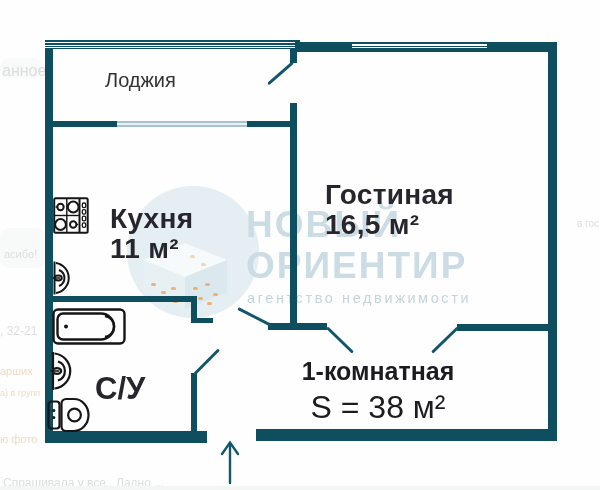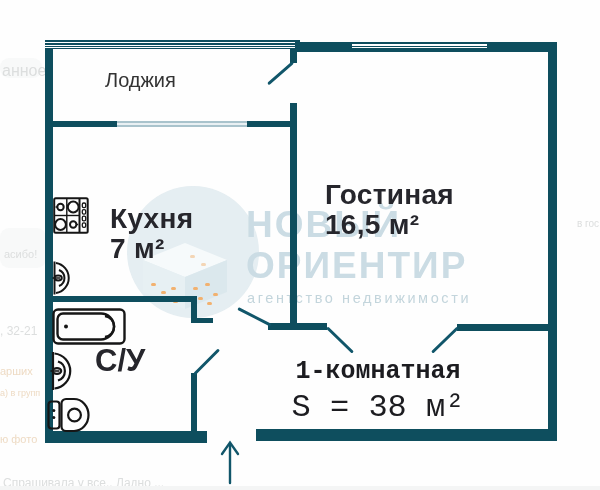--- a/index.html
+++ b/index.html
@@ -17,21 +17,21 @@
   .win-light{position:absolute;background:linear-gradient(to bottom,
       #a9c3cc 0 2px,#e9f0f3 2px 4px,#a9c3cc 4px 6px);}
   .leaf{position:absolute;height:3px;background:#11566a;transform-origin:0 50%;border-radius:1.5px;}
 
   
   .room-label{position:absolute;text-align:left;color:#26262c;}
   .rl-main{font-weight:700;letter-spacing:.3px;}
   .loggia-label{font-size:20px;font-weight:500;color:#333;}
   .kitchen-label,.living-label{font-size:28px;line-height:1.06;}
   .bath-label{font-size:31px;font-weight:700;}
-  .summary{position:absolute;text-align:center;color:#1c1c20;font-family:Liberation Mono, monospace;}
+  .summary{position:absolute;text-align:center;color:#1c1c20;}
   .summary .line1{font-size:25px;font-weight:700;}
   .summary .line2{font-size:32px;font-weight:500;margin-top:3px;}
 
   
   .wm-circle{position:absolute;left:127px;top:186px;width:132px;height:132px;border-radius:50%;
       background:rgba(203,222,230,.50);}
   .wm-cube{position:absolute;left:143px;top:243px;}
   .wm-big{position:absolute;font-weight:700;color:#cbdce4;letter-spacing:2px;font-size:37px;line-height:1;}
   .wm-sub{position:absolute;font-size:14.5px;letter-spacing:2.6px;color:#c3d5dc;}
 
@@ -176,28 +176,28 @@
     <svg width="24" height="48" viewBox="0 0 24 48" fill="none" stroke="#11566a" stroke-width="2.4" stroke-linecap="round">
       <line x1="12" y1="46" x2="12" y2="7"></line>
       <polyline points="4,17 12,5.5 20,17"></polyline>
     </svg>
   </div>
 
   <div class="room-label loggia-label" style="left:105px;top:69px;width:135px;">Лоджия</div>
 
   <div class="room-label kitchen-label" style="left:110px;top:193px;width:150px;margin-top:11px;">
     <div class="rl-main">Кухня</div>
-    <div class="rl-main">7 м²</div>
+    <div class="rl-main">11 м²</div>
   </div>
 
   <div class="room-label living-label" style="left:325px;top:159px;width:190px;margin-top:21px;">
     <div class="rl-main">Гостиная</div>
     <div class="rl-main">16,5 м²</div>
   </div>
 
-  <div class="room-label bath-label" style="left:95px;top:343px;width:85px;">С/У</div>
+  <div class="room-label bath-label" style="left:95px;top:371px;width:85px;">С/У</div>
 
   <div class="summary" style="left:283px;top:357px;width:190px;">
     <div class="line1">1-комнатная</div>
     <div class="line2">S = 38 м²</div>
   </div>
 
 </div>
 
 </body></html>

